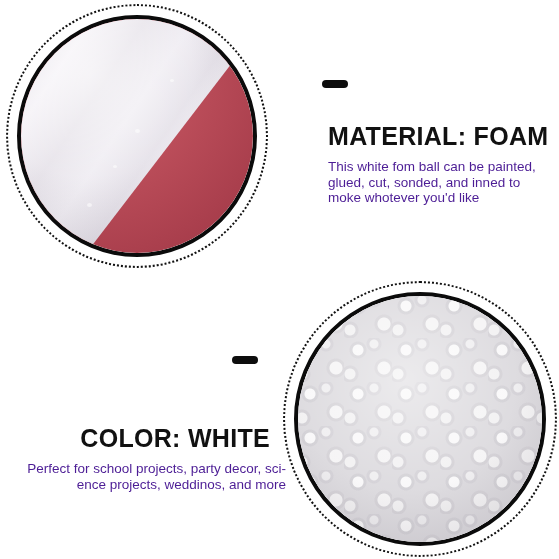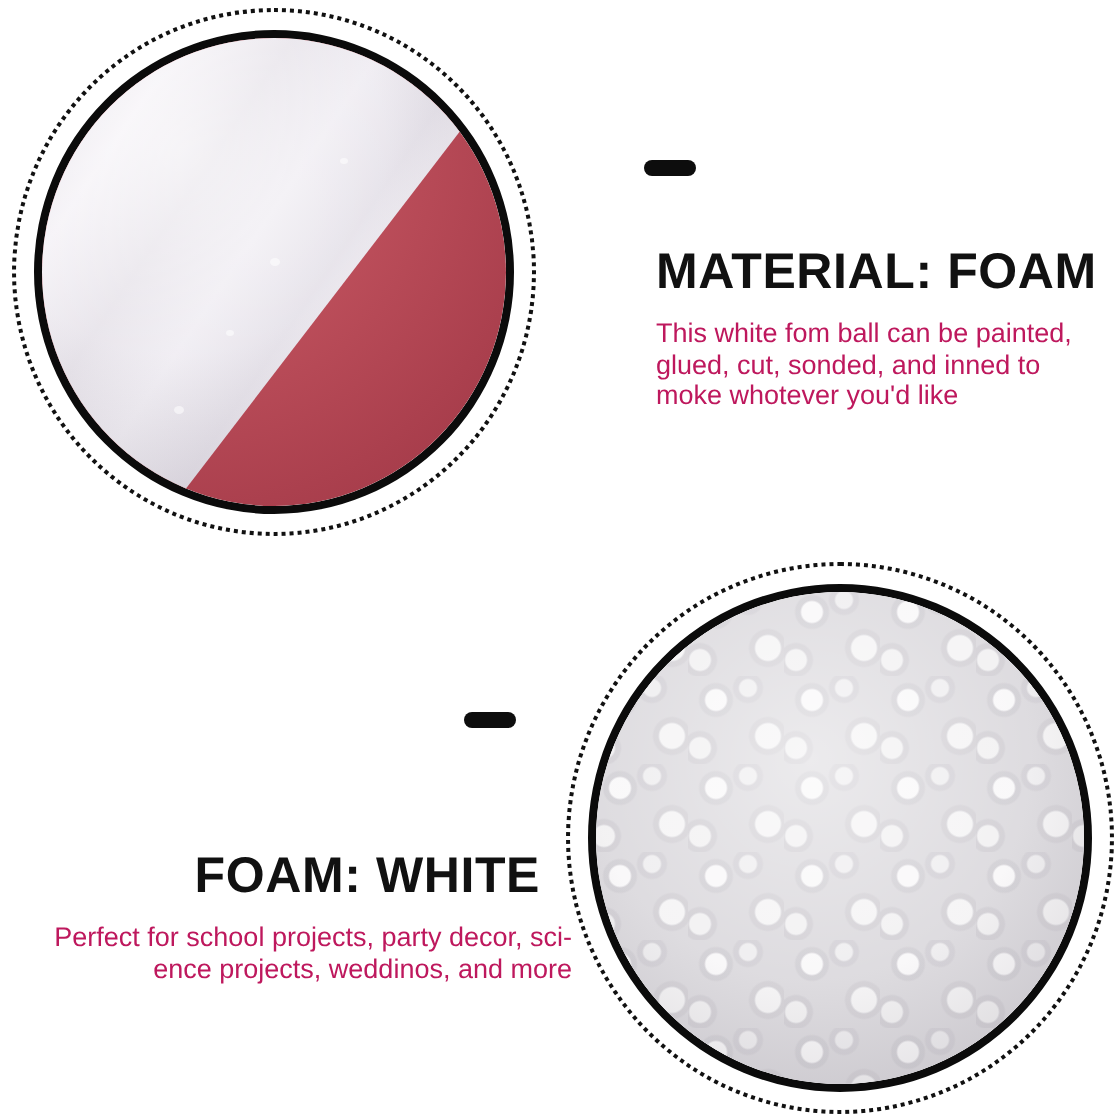--- a/index.html
+++ b/index.html
@@ -158,21 +158,21 @@
     letter-spacing: 0.3px;
     color: #111111;
     white-space: nowrap;
     margin: 0;
   }
   .body-copy {
     font-family: "Liberation Sans", sans-serif;
     font-weight: normal;
     font-size: 13.5px;
     line-height: 15.5px;
-    color: #be185d;
+    color: #4c1d95;
     margin: 0;
   }
 
   #text-material { left: 328px; top: 122px; width: 228px; }
   #text-material .body-copy { text-align: left; margin-top: 8px; }
 
   #text-color { left: 2px; top: 424px; width: 284px; }
   #text-color .headline { text-align: right; padding-right: 16px; }
   #text-color .body-copy { text-align: right; margin-top: 8px; }
 </style>
@@ -210,17 +210,17 @@
       <div class="photo">
         <div class="foam-scene"></div>
         <div class="foam-vignette"></div>
       </div>
     </div>
   </div>
 
   <div id="dash-color" class="dash"></div>
 
   <div id="text-color" class="text-block">
-    <h2 class="headline">FOAM: WHITE</h2>
+    <h2 class="headline">COLOR: WHITE</h2>
     <p class="body-copy">Perfect for school projects, party decor, sci-ence projects, weddinos, and more</p>
   </div>
 
 </div>
 
 </body></html>

